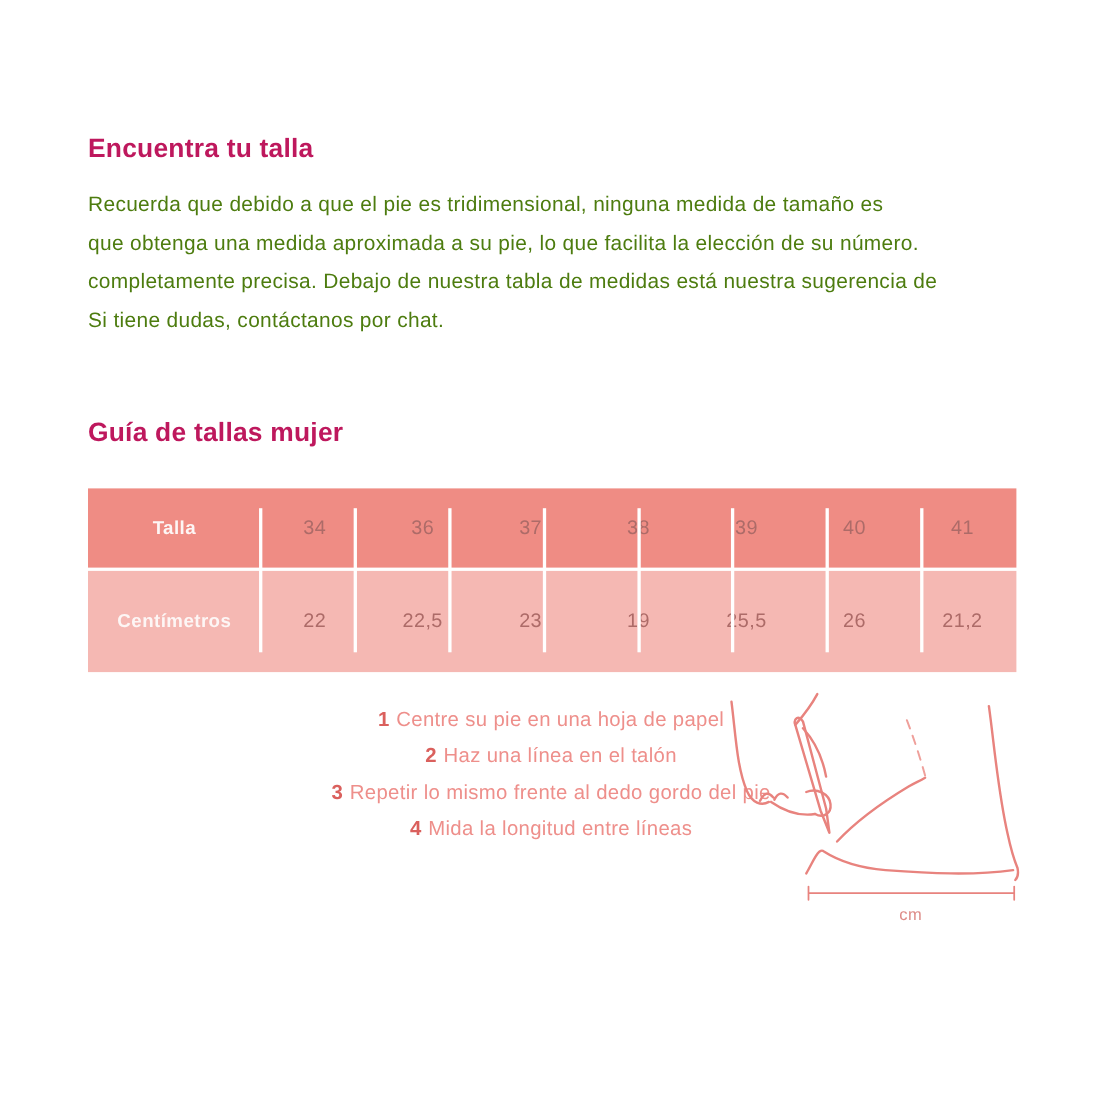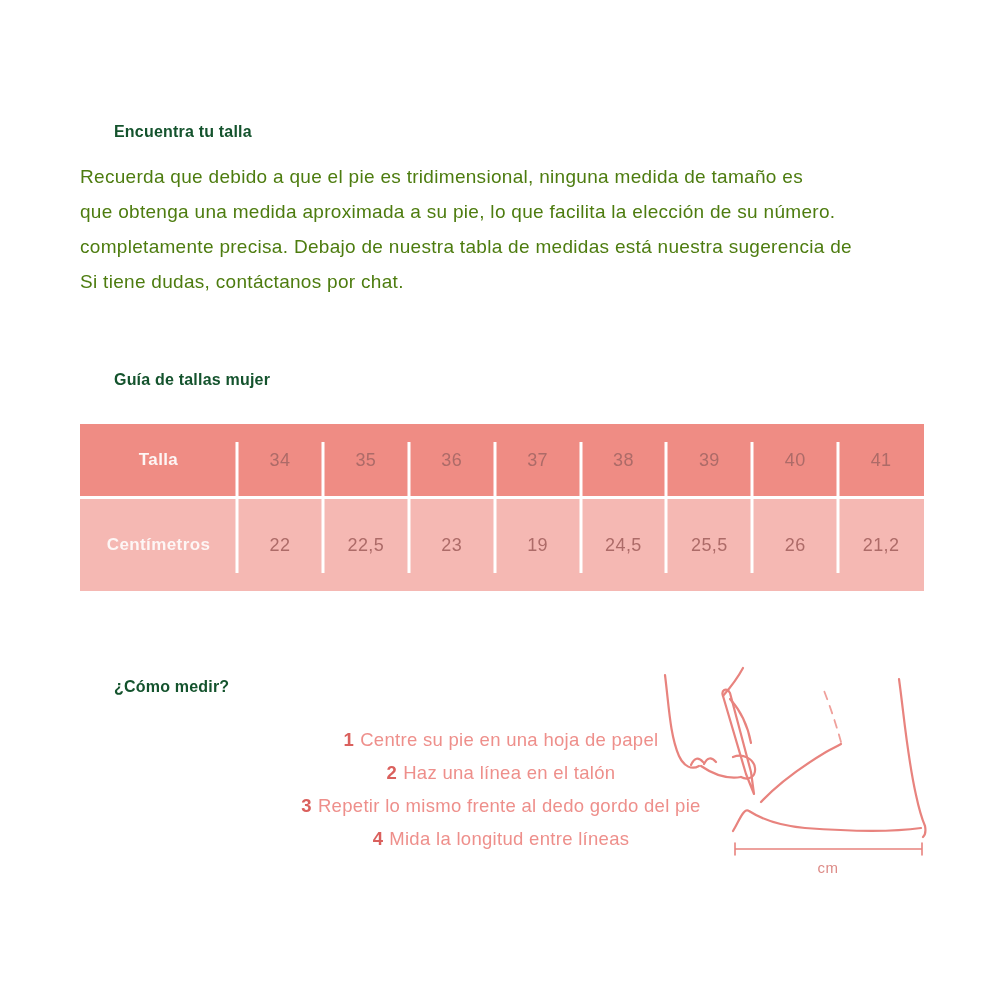--- a/index.html
+++ b/index.html
@@ -5,26 +5,25 @@
   * { margin: 0; padding: 0; box-sizing: border-box; }
   html, body { width: 1000px; height: 1000px; background: #ffffff; }
   body {
     position: relative;
     font-family: "Liberation Sans", sans-serif;
     overflow: hidden;
   }
   .content { padding: 122px 78px 0 80px; }
 
   .heading {
-    color: #14532d;
-    font-size: 16px;
+    color: #be185d;
+    font-size: 24px;
     font-weight: bold;
     line-height: 1.2;
     letter-spacing: 0.2px;
-    margin-left: 34px;
   }
   .intro-body {
     margin-top: 18px;
     max-width: 860px;
     color: #4d7c0f;
     font-size: 19px;
     letter-spacing: 0.3px;
     line-height: 35px;
   }
 
@@ -76,21 +75,21 @@
   }
   .step-num {
     color: #da605d;
     font-weight: bold;
     margin-right: 6px;
   }
 
   .foot-illustration {
     position: absolute;
     left: 635px;
-    top: 655px;
+    top: 618px;
     width: 300px;
     height: 230px;
   }
   .foot-illustration svg { width: 100%; height: 100%; }
   .sketch {
     fill: none;
     stroke: #e8837e;
     stroke-width: 2.2;
     stroke-linecap: round;
     stroke-linejoin: round;
@@ -121,50 +120,47 @@
     <div>completamente precisa. Debajo de nuestra tabla de medidas está nuestra sugerencia de</div>
     <div>Si tiene dudas, contáctanos por chat.</div>
   </div>
 
   <h2 class="heading h2">Guía de tallas mujer</h2>
 
   <div class="size-table">
     <div class="trow trow-header">
       <div class="tcell tcell-label">Talla</div>
       <div class="tcell">34</div>
-      <div class="tcell">35</div>
       <div class="tcell">36</div>
       <div class="tcell">37</div>
       <div class="tcell">38</div>
       <div class="tcell">39</div>
       <div class="tcell">40</div>
       <div class="tcell">41</div>
     </div>
     <div class="trow trow-values">
       <div class="tcell tcell-label">Centímetros</div>
       <div class="tcell">22</div>
       <div class="tcell">22,5</div>
       <div class="tcell">23</div>
       <div class="tcell">19</div>
-      <div class="tcell">24,5</div>
       <div class="tcell">25,5</div>
       <div class="tcell">26</div>
       <div class="tcell">21,2</div>
     </div>
     <div class="vdiv" style="left: calc(157px + (100% - 157px) * 0 / 8);"></div>
     <div class="vdiv" style="left: calc(157px + (100% - 157px) * 1 / 8);"></div>
     <div class="vdiv" style="left: calc(157px + (100% - 157px) * 2 / 8);"></div>
     <div class="vdiv" style="left: calc(157px + (100% - 157px) * 3 / 8);"></div>
     <div class="vdiv" style="left: calc(157px + (100% - 157px) * 4 / 8);"></div>
     <div class="vdiv" style="left: calc(157px + (100% - 157px) * 5 / 8);"></div>
     <div class="vdiv" style="left: calc(157px + (100% - 157px) * 6 / 8);"></div>
     <div class="vdiv" style="left: calc(157px + (100% - 157px) * 7 / 8);"></div>
   </div>
 
-  <h2 class="heading h3">¿Cómo medir?</h2>
 
   <ul class="steps">
     <li class="step"><span class="step-num">1</span><span>Centre su pie en una hoja de papel</span></li>
     <li class="step"><span class="step-num">2</span><span>Haz una línea en el talón</span></li>
     <li class="step"><span class="step-num">3</span><span>Repetir lo mismo frente al dedo gordo del pie</span></li>
     <li class="step"><span class="step-num">4</span><span>Mida la longitud entre líneas</span></li>
   </ul>
 
 </div>
 

